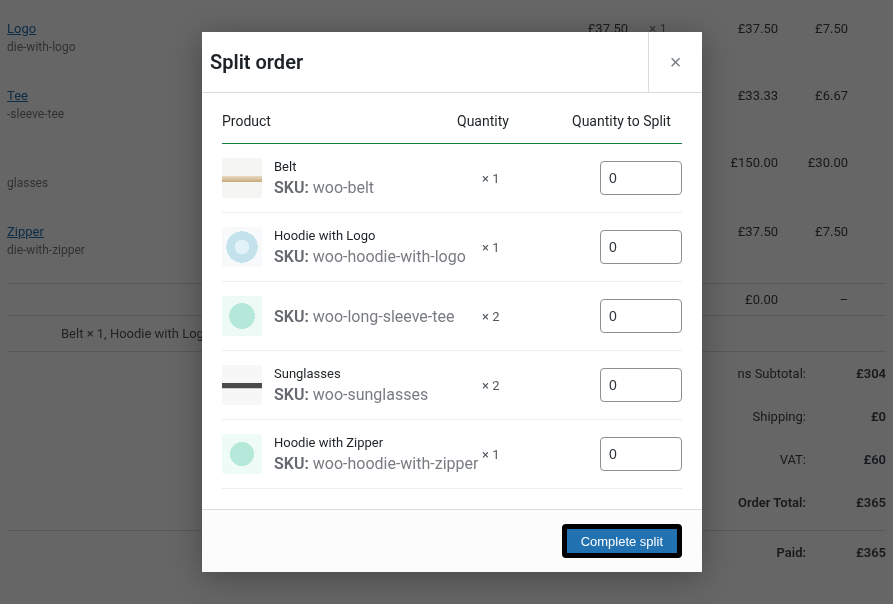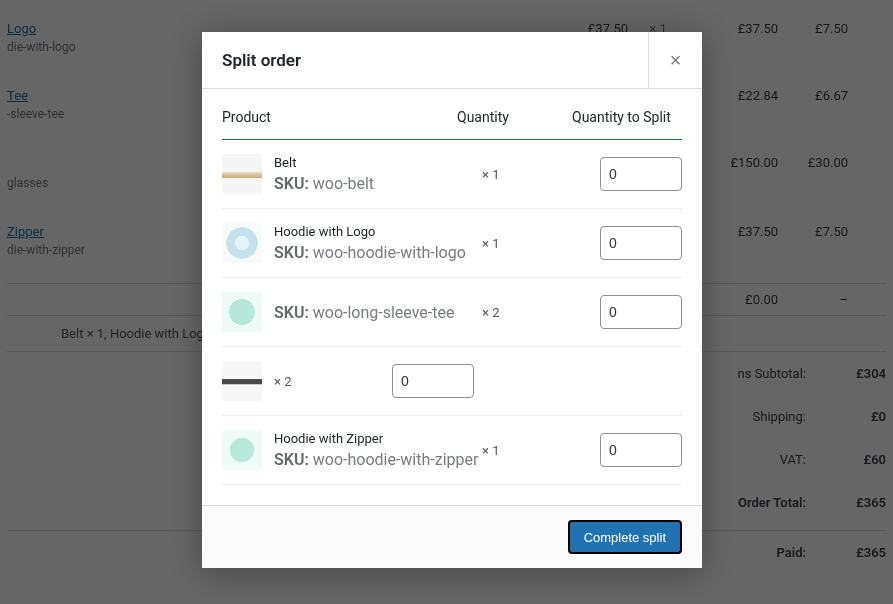--- a/index.html
+++ b/index.html
@@ -43,21 +43,21 @@
     left:202px; top:32px;
     width:500px;
     background:#fff;
     box-shadow: 0 5px 30px rgba(0,0,0,0.30);
     display:flex; flex-direction:column;
   }
   .modal-header {
     display:flex; align-items:center;
     border-bottom:1px solid #dcdcde;
   }
-  .modal-title { flex:1; font-size:17px; font-weight:600; color:#1d2327; padding:18px 20px;}
+  .modal-title { flex:1; font-size:20px; font-weight:600; color:#1d2327; padding:18px 8px;}
   .modal-close {
     width:54px; align-self:stretch; border:none; background:#fff; cursor:pointer;
     border-left:1px solid #dcdcde;
     color:#787c82; font-size:20px;
     display:flex; align-items:center; justify-content:center;
   }
 
   .modal-body { padding:10px 20px 20px 20px; }
 
   .m-table { width:100%; }
@@ -88,21 +88,21 @@
     font-size:14px; padding:0 8px; text-align:left; color:#2c3338;
   }
 
   .modal-footer {
     border-top:1px solid #dcdcde;
     padding:14px 20px;
     display:flex; justify-content:flex-end;
     background:#fcfcfc;
   }
   .btn-primary {
-    background:#2271b1; color:#fff; border:2px solid #000000;
+    background:#2271b1; color:#fff; border:5px solid #000000;
     border-radius:4px; padding:0 14px; height:34px;
     font-size:13px; cursor:pointer;
   }
 
   
   .t-belt   { background: linear-gradient(180deg,#f5f5f4 45%,#e7d7c1 46%,#c8a878 60%,#f5f5f4 61%); }
   .t-hoodie { background: radial-gradient(circle at 50% 50%, #e2f2f9 25%, #c3e2ec 26% 55%, #f7f9fa 56%);}
   .t-tee    { background: radial-gradient(circle at 50% 50%, #b6e8d9 45%, #eefaf5 46%);}
   .t-sun    { background: linear-gradient(180deg,#f7f7f7 45%,#4a4a4a 46% 58%,#f7f7f7 59%);}
   .t-zip    { background: radial-gradient(circle at 50% 50%, #b6e9da 42%, #effbf6 43%);}
@@ -126,21 +126,21 @@
       <div style="width:38px;"></div>
     </div>
 
     <div class="bg-row" style="margin-top:18px;">
       <div class="bg-prod">
         <a href="#">Tee</a>
         <div class="bg-sku">-sleeve-tee</div>
       </div>
       <div class="bg-cell"></div>
         <div class="bg-qty"></div>
-      <div class="bg-cell">£22.84</div>
+      <div class="bg-cell">£33.33</div>
       <div class="bg-cell" style="width:70px;">£6.67</div>
       <div style="width:38px;"></div>
     </div>
 
     <div class="bg-row" style="margin-top:18px;">
       <div class="bg-prod">
         <div style="height:17px;"></div>
         <div class="bg-sku">glasses</div>
       </div>
       <div class="bg-cell"></div>
@@ -255,20 +255,27 @@
         <span>woo-long-sleeve-tee</span>
       </div>
     </div>
     <div class="m-qty">× 2</div>
     <div class="m-split">
       <input type="number" min="0" value="0" style="">
     </div>
           </div>
           <div class="m-row">
     <div class="m-thumb t-sun"></div>
+    <div class="m-info">
+      <div class="m-name">Sunglasses</div>
+      <div class="m-sku">
+        <b>SKU:</b>
+        <span>woo-sunglasses</span>
+      </div>
+    </div>
     <div class="m-qty">× 2</div>
     <div class="m-split">
       <input type="number" min="0" value="0" style="">
     </div>
           </div>
           <div class="m-row">
     <div class="m-thumb t-zip"></div>
     <div class="m-info">
       <div class="m-name">Hoodie with Zipper</div>
       <div class="m-sku">

